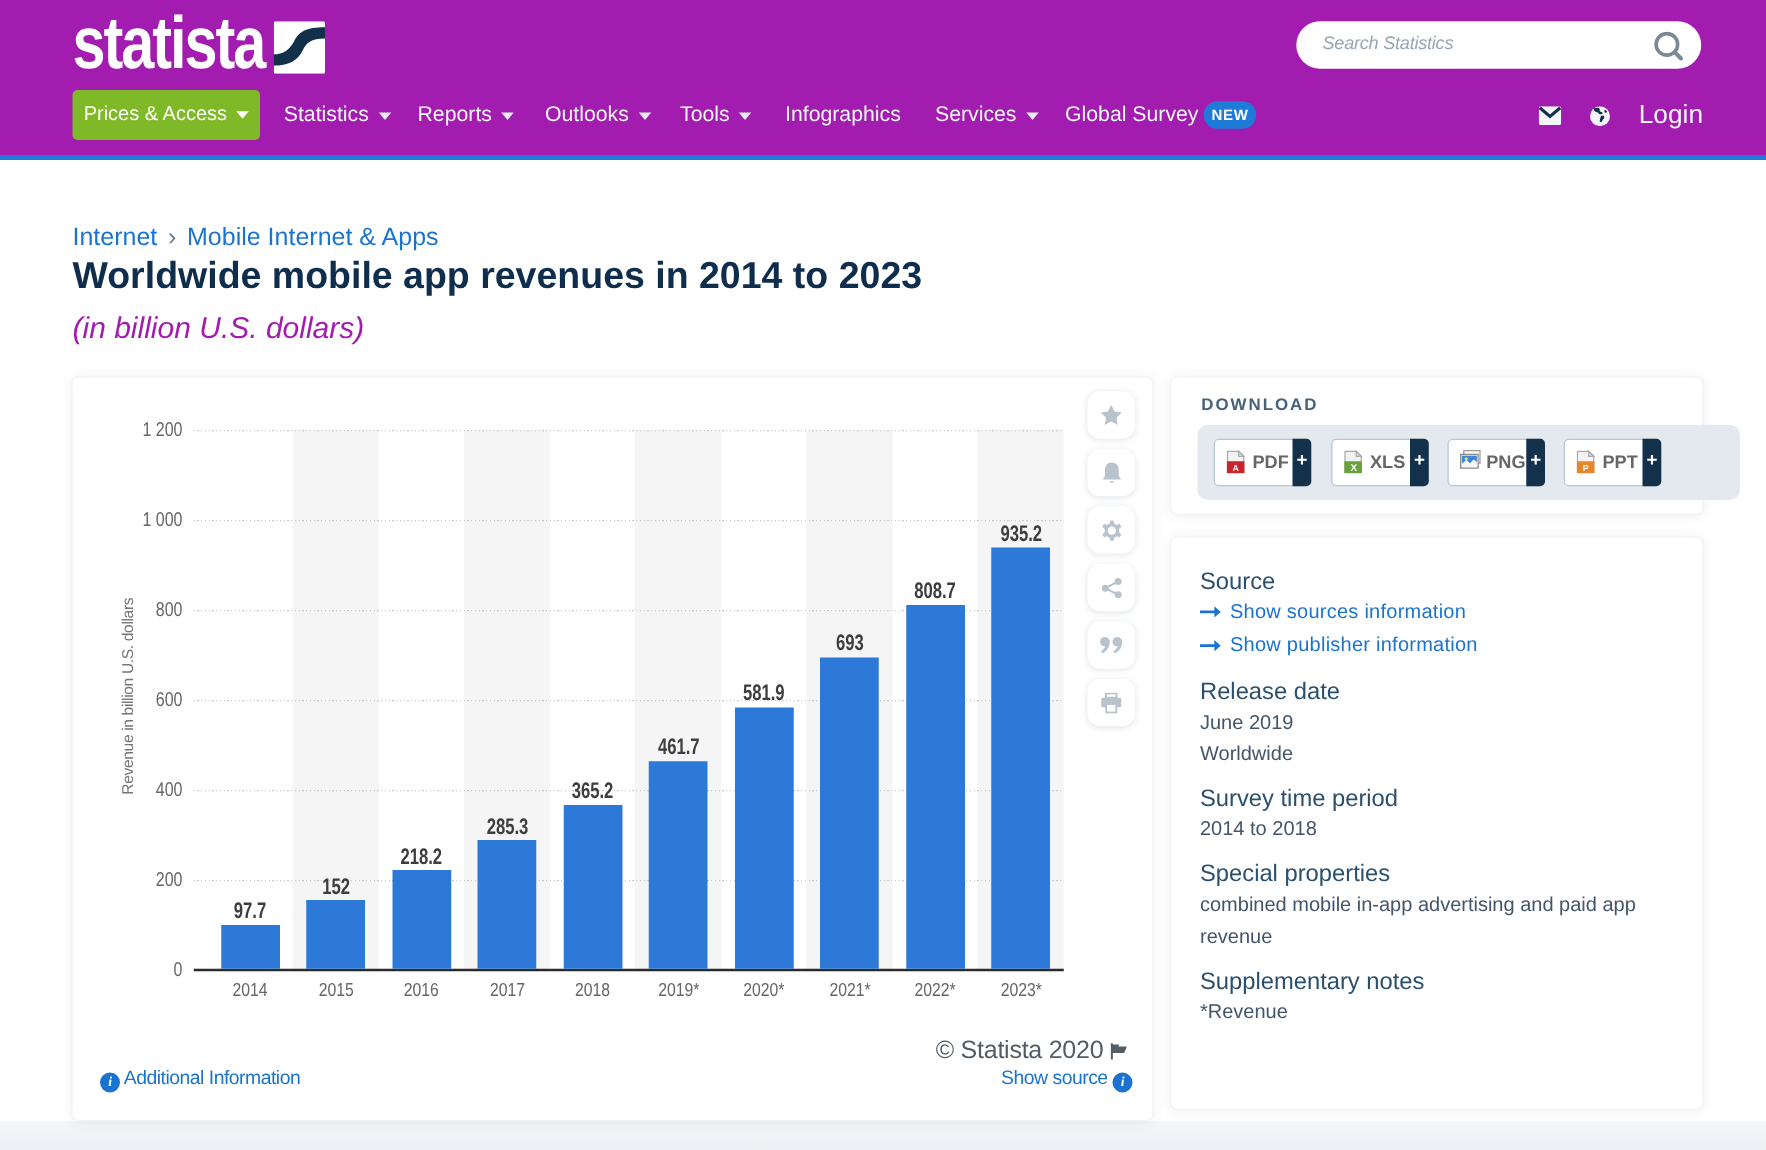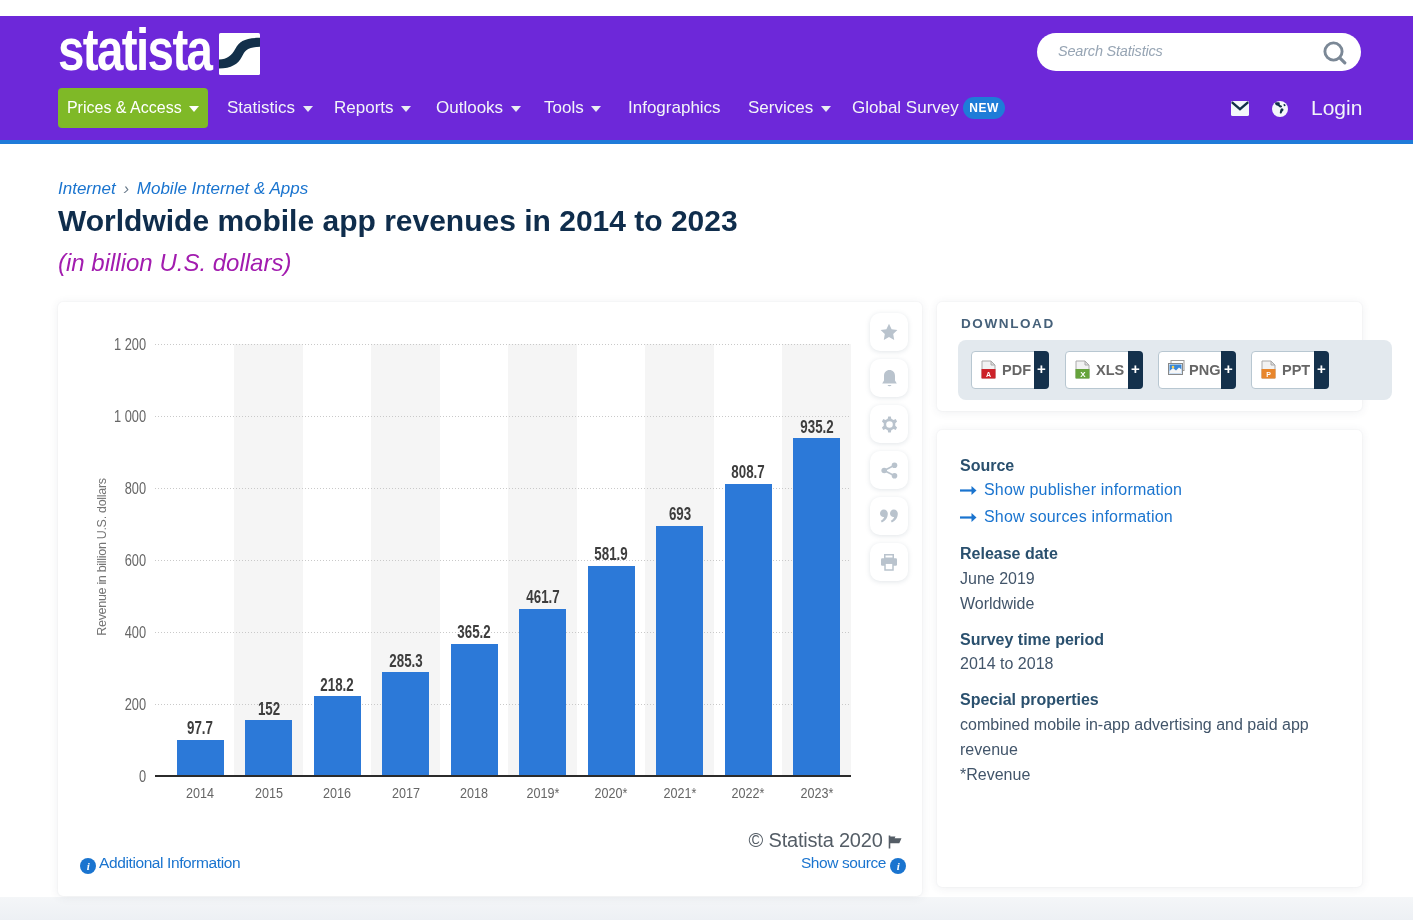--- a/index.html
+++ b/index.html
@@ -5,22 +5,22 @@
 <style>
 * { margin:0; padding:0; box-sizing:border-box; }
 html,body { width:1413px; height:920px; overflow:hidden; }
 body {
   font-family:"Liberation Sans", sans-serif;
   background:#fff;
   position:relative;
 }
 
 #nav {
-  position:absolute; left:0; top:16px; width:1413px; height:128px;
-  background:#6d28d9; border-bottom:0;
+  position:absolute; left:0; top:0; width:1413px; height:128px;
+  background:#a21caf; border-bottom:0;
 }
 #nav .blueline { position:absolute; left:0; top:124px; width:100%; height:4px; background:#1f7bd9; }
 #logo { position:absolute; left:58px; top:12px; height:48px; }
 #logotext {
   position:absolute; left:0; top:0;
   font-size:59px; font-weight:bold; color:#fff; line-height:44px;
   transform:scaleX(0.805); transform-origin:left top; letter-spacing:-2px;
 }
 #logomark { position:absolute; left:161px; top:5px; }
 
@@ -40,21 +40,21 @@
 .caret { display:inline-block; width:0; height:0; border-left:5px solid transparent; border-right:5px solid transparent; border-top:6px solid #fff; margin-left:3px; vertical-align:middle; }
 .caret2 { border-top-color:#e8edf2; }
 #newbadge {
   position:absolute; left:963px; top:81px; width:42px; height:22px;
   background:#1e7cd8; border-radius:11px; color:#fff; font-size:12px; font-weight:bold;
   text-align:center; line-height:22px; letter-spacing:0.5px;
 }
 .navicon { position:absolute; top:83px; }
 #login { position:absolute; left:1311px; top:72px; color:#f2f5f8; font-size:21px; line-height:40px; }
 
-#crumbs { position:absolute; left:58px; top:179px; font-size:17px; color:#1a74cf;font-style:italic; }
+#crumbs { position:absolute; left:58px; top:179px; font-size:20px; color:#1a74cf; }
 #crumbs .sep { color:#6b7c8d; padding:0 3px; }
 h1 {
   position:absolute; left:58px; top:204px; font-size:30px; font-weight:bold;
   color:#0f2d4c; letter-spacing:0;
 }
 #subtitle { position:absolute; left:58px; top:249px; font-size:24px; font-style:italic; color:#a21caf; }
 
 .card {
   position:absolute; background:#fff; border-radius:5px;
   box-shadow:0 1px 10px rgba(50,70,90,0.09), 0 0 2px rgba(50,70,90,0.07);
@@ -98,21 +98,21 @@
   border:1px solid #b8c7d1; border-radius:4px;
 }
 .dlbtn .lab { position:absolute; left:30px; top:10px; font-size:14.5px; font-weight:bold; color:#666; }
 .dlbtn .plus {
   position:absolute; right:-1px; top:-1px; width:15px; height:38px; background:#14314c;
   border-radius:0 4px 4px 0; color:#fff; text-align:center; line-height:36px; font-size:15px; font-weight:bold;
 }
 .dlbtn svg.fic { position:absolute; left:9px; top:8px; }
 
 #srccard .inner { position:absolute; left:23px; top:25px; width:380px; }
-#srccard h3 { font-size:16px; font-weight:bold; color:#2a506e; line-height:21px; margin:0 0 1.4px 0; }
+#srccard h3 { font-size:19px; font-weight:normal; color:#2a506e; line-height:21px; margin:0 0 1.4px 0; }
 #srccard .hd { margin-top:13px; }
 #srccard .lnk { font-size:16px; letter-spacing:0.2px; color:#1a74cf; line-height:26.5px; margin:0; }
 #srccard .lnk .arr { margin-right:7px; }
 #srccard .bd { font-size:16px; color:#42556a; line-height:25px; margin:0; }
 .bottombg { position:absolute; left:0; top:897px; width:1413px; height:23px;
   background:linear-gradient(180deg,#f4f6f8,#edf0f4); }
 </style>
 </head>
 <body>
 <div class="bottombg"></div>
@@ -303,27 +303,28 @@
     </div>
   </div>
 </div>
 
 <div class="card" id="srccard">
   <div class="inner">
     <h3>Source</h3>
     <p class="lnk"><span class="arr"><svg width="17" height="11" viewBox="0 0 17 11" style="vertical-align:-1px;">
             <line x1="0" y1="5.5" x2="13" y2="5.5" stroke="#1a74cf" stroke-width="2.2"></line>
             <path d="M11.5 1 L16.5 5.5 L11.5 10 Z" fill="#1a74cf"></path>
-          </svg></span>Show publisher information</p>
+          </svg></span>Show sources information</p>
     <p class="lnk"><span class="arr"><svg width="17" height="11" viewBox="0 0 17 11" style="vertical-align:-1px;">
             <line x1="0" y1="5.5" x2="13" y2="5.5" stroke="#1a74cf" stroke-width="2.2"></line>
             <path d="M11.5 1 L16.5 5.5 L11.5 10 Z" fill="#1a74cf"></path>
-          </svg></span>Show sources information</p>
+          </svg></span>Show publisher information</p>
     <h3 class="hd">Release date</h3>
     <p class="bd">June 2019</p>
     <p class="bd">Worldwide</p>
     <h3 class="hd">Survey time period</h3>
     <p class="bd">2014 to 2018</p>
     <h3 class="hd">Special properties</h3>
     <p class="bd">combined mobile in-app advertising and paid app revenue</p>
+    <h3 class="hd">Supplementary notes</h3>
     <p class="bd">*Revenue</p>
   </div>
 </div>
 
 </body></html>

